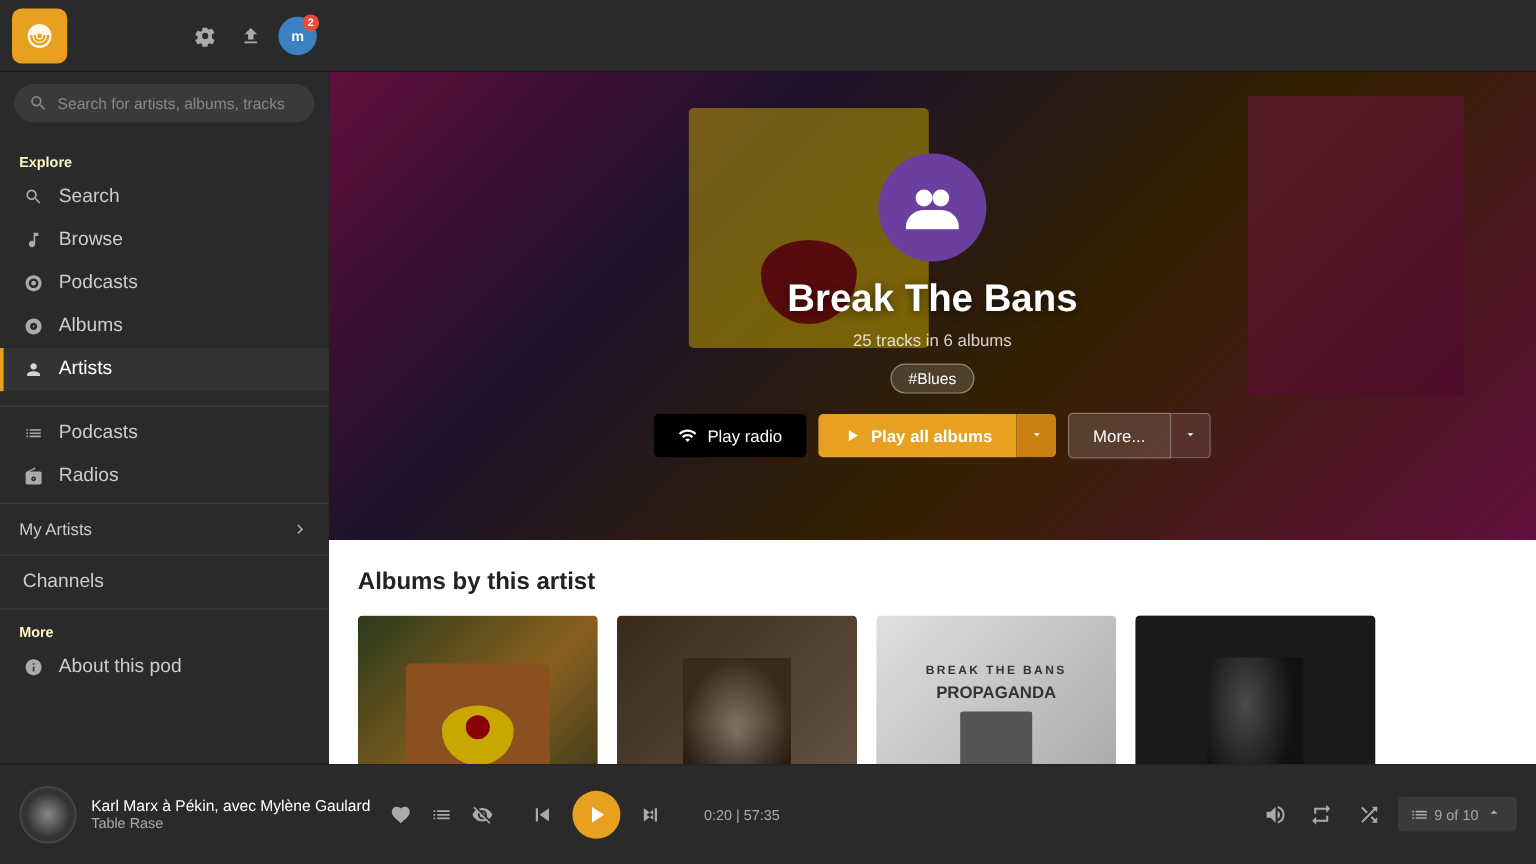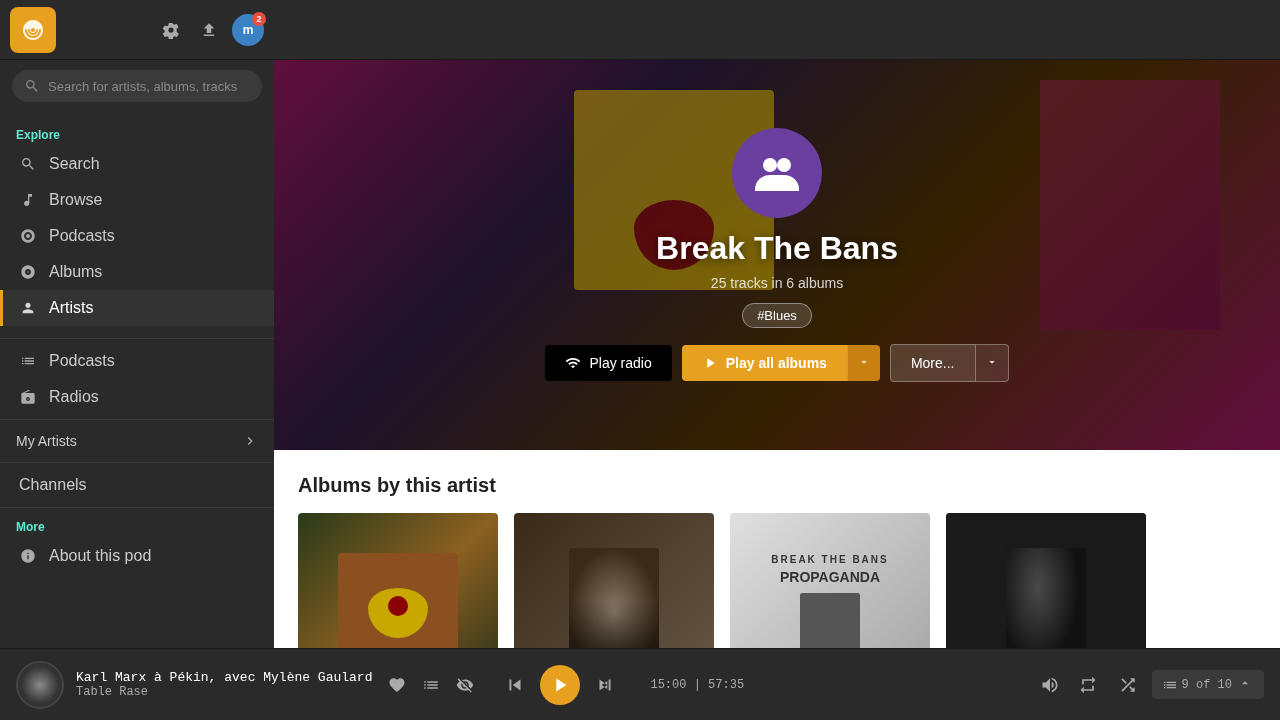--- a/index.html
+++ b/index.html
@@ -18,21 +18,21 @@
 
     
     .search-container { padding: 10px 12px; }
     .search-box { display: flex; align-items: center; background: #3a3a3a; border-radius: 20px; padding: 8px 12px; gap: 8px; }
     .search-box input { background: none; border: none; outline: none; color: #fff; font-size: 13px; flex: 1; }
     .search-box input::placeholder { color: #888; }
     .search-icon-btn { background: none; border: none; color: #888; cursor: pointer; display: flex; align-items: center; }
 
     
     .nav-section { padding: 8px 0; }
-    .nav-section-label { font-size: 12px; color: #5eead4; padding: 8px 16px 4px; text-transform: none; font-weight: 600; }
+    .nav-section-label { font-size: 12px; color: #fef9c3; padding: 8px 16px 4px; text-transform: none; font-weight: 600; }
     .nav-item { display: flex; align-items: center; gap: 12px; padding: 9px 16px; cursor: pointer; font-size: 16px; color: #ccc; text-decoration: none; border-left: 3px solid transparent; }
     .nav-item.active { background: #333; color: #fff; border-left: 3px solid #e8a020; }
     .nav-item .nav-icon { width: 18px; height: 18px; display: flex; align-items: center; justify-content: center; opacity: 0.8; }
 
     .section-divider { border: none; border-top: 1px solid #3a3a3a; margin: 4px 0; }
 
     
     .nav-expandable { display: flex; align-items: center; justify-content: space-between; padding: 9px 16px; cursor: pointer; font-size: 14px; color: #ccc; }
 
     
@@ -64,21 +64,21 @@
     .album-thumb { width: 200px; height: 200px; border-radius: 4px; overflow: hidden; position: relative; }
     .album-thumb-img { width: 100%; height: 100%; object-fit: cover; background: #555; }
 
     
     .album-art-1 { background: linear-gradient(135deg, #2a3a1a 0%, #8B6020 50%, #1a2a1a 100%); }
     .album-art-2 { background: linear-gradient(135deg, #3a2a1a 0%, #6a5a4a 100%); }
     .album-art-3 { background: linear-gradient(135deg, #f0f0f0 0%, #c0c0c0 100%); }
     .album-art-4 { background: linear-gradient(135deg, #1a1a1a 0%, #3a3a3a 100%); }
 
     
-    .player-bar { height: 72px; background: #2a2a2a; border-top: 1px solid #1a1a1a; display: flex; align-items: center; padding: 0 16px; gap: 12px; position: relative; font-family: Liberation Mono, monospace; }
+    .player-bar { height: 84px; background: #2a2a2a; border-top: 1px solid #1a1a1a; display: flex; align-items: center; padding: 0 16px; gap: 12px; position: relative; }
     .player-thumb { width: 48px; height: 48px; border-radius: 50%; background: #555; overflow: hidden; border: 2px solid #444; flex-shrink: 0; }
     .player-thumb-inner { width: 100%; height: 100%; background: radial-gradient(circle, #888 0%, #333 60%); }
     .player-info { flex: 0 0 200px; }
     .player-track { font-size: 13px; color: #fff; font-weight: 500; white-space: nowrap; overflow: hidden; text-overflow: ellipsis; }
     .player-artist { font-size: 12px; color: #aaa; }
     .player-actions-left { display: flex; align-items: center; gap: 8px; }
     .player-action-btn { background: none; border: none; color: #aaa; cursor: pointer; padding: 4px; display: flex; align-items: center; }
     .player-controls { display: flex; align-items: center; gap: 8px; margin: 0 8px; }
     .ctrl-btn { background: none; border: none; color: #aaa; cursor: pointer; padding: 6px; display: flex; align-items: center; }
     .play-btn { width: 40px; height: 40px; background: #e8a020; border-radius: 50%; border: none; cursor: pointer; display: flex; align-items: center; justify-content: center; color: #fff; }
@@ -390,21 +390,21 @@
           <path d="M8 5v14l11-7z"></path>
         </svg>
     </button>
     <button class="ctrl-btn">
       <svg width="22" height="22" viewBox="0 0 24 24" fill="currentColor">
           <path d="M6 18l8.5-6L6 6v12zm2.5-6l6-4.5v9L8.5 12zM16 6h2v12h-2z"></path>
         </svg>
     </button>
   </div>
   <div class="time-info">
-    <span>15:00</span>
+    <span>0:20</span>
     <span> | </span>
     <span>57:35</span>
   </div>
   <div class="player-right">
     <button class="volume-btn">
       <svg width="20" height="20" viewBox="0 0 24 24" fill="#aaa">
           <path d="M3 9v6h4l5 5V4L7 9H3zm13.5 3c0-1.77-1.02-3.29-2.5-4.03v8.05c1.48-.73 2.5-2.25 2.5-4.02zM14 3.23v2.06c2.89.86 5 3.54 5 6.71s-2.11 5.85-5 6.71v2.06c4.01-.91 7-4.49 7-8.77s-2.99-7.86-7-8.77z"></path>
         </svg>
     </button>
     <button class="ctrl-btn">

